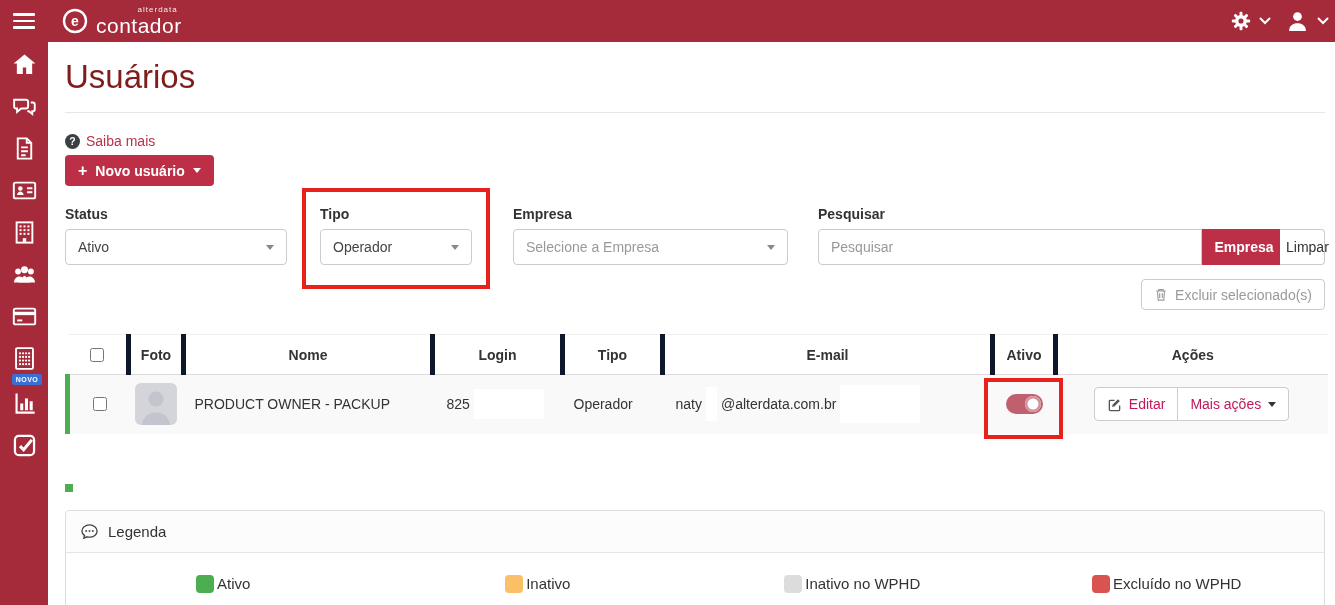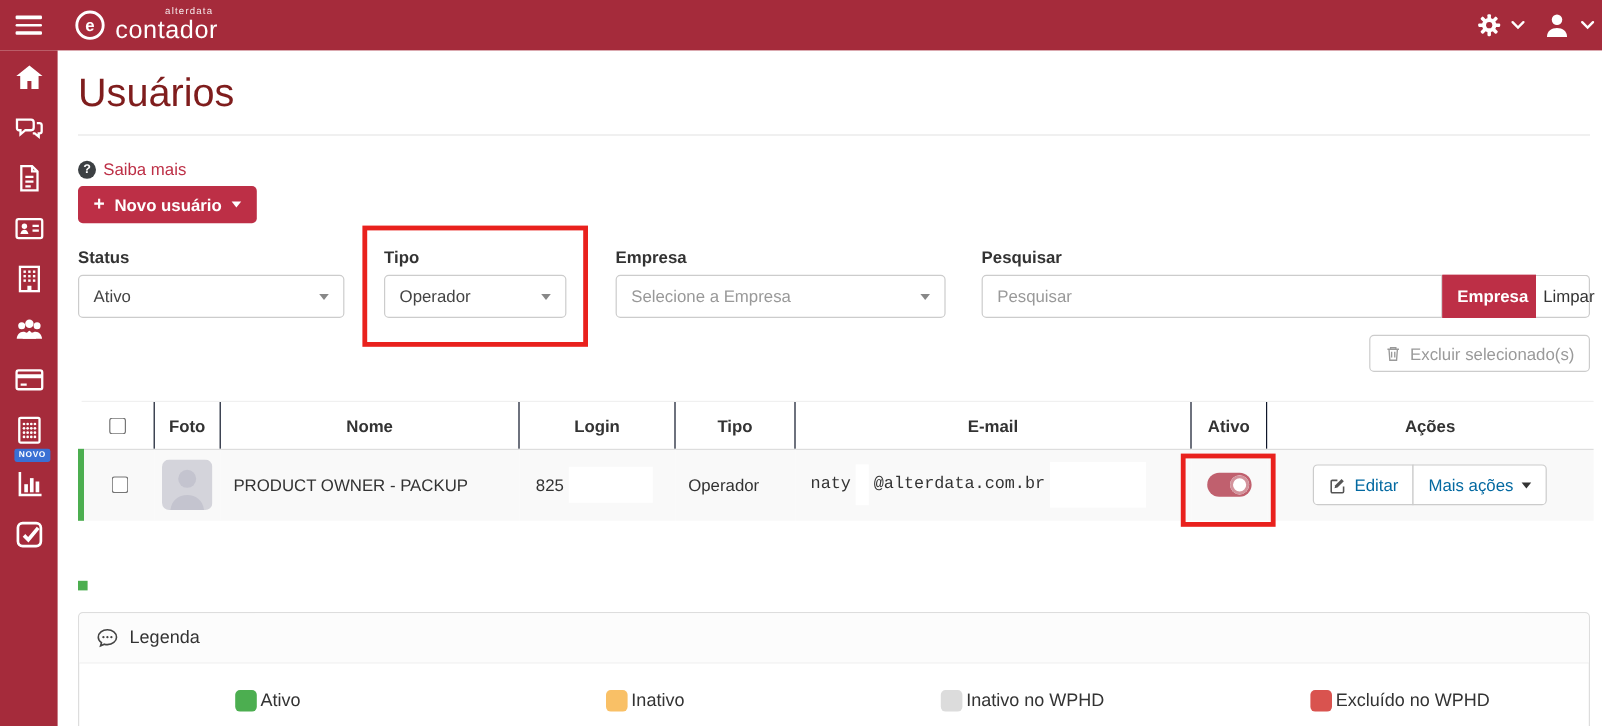--- a/index.html
+++ b/index.html
@@ -68,45 +68,45 @@
                 border-radius:0 4px 4px 0; font-size:14px; color:#333; cursor:pointer; font-family:inherit; }
 
   .excluir-row { display:flex; justify-content:flex-end; margin-top:14px; }
   .btn-excluir { height:31px; background:#fff; border:1px solid #ccc; border-radius:4px; color:#9a9a9a;
                  font-size:14px; display:flex; align-items:center; gap:7px; padding:0 12px; cursor:pointer; font-family:inherit; }
 
   
   .users-table { margin-top:24px; width:1260px; border-collapse:collapse; table-layout:fixed; }
   .users-table th { height:40px; font-size:14px; font-weight:700; color:#333; text-align:center;
                     border-bottom:1px solid #ddd; border-top:1px solid #f0f0f0; background:#fff; }
-  .users-table th + th { border-left:1px solid #0f172a; }
+  .users-table th + th { border-left:5px solid #0f172a; }
   .data-row { background:#f9f9f9; height:59px; }
   .users-table td { font-size:14px; color:#333; vertical-align:middle; }
   .cell-check { text-align:center; }
   .cell-check.row-first { border-left:5px solid #4cae50; }
   input[type="checkbox"] { width:14px; height:14px; cursor:pointer; }
   .cell-foto { text-align:center; }
   .avatar { width:42px; height:42px; display:inline-block; vertical-align:middle; }
   .cell-nome { padding-left:11px; }
   .cell-login .wrap, .cell-email .wrap { display:flex; align-items:center; gap:4px; }
   .cell-login .wrap { padding-left:13px; }
-  .cell-email .wrap { padding-left:12px;font-family:Liberation Mono, monospace; }
+  .cell-email .wrap { padding-left:12px; }
   .redact { background:#fff; display:inline-block; }
   .redact.r1 { width:70px; height:30px; }
   .redact.r2 { width:11px; height:34px; }
   .redact.r3 { width:80px; height:38px; }
   .cell-tipo { padding-left:11px; }
   .cell-ativo { text-align:center; }
   .toggle { width:37px; height:20px; border-radius:10px; background:#c0606e; position:relative;
             display:inline-block; border:none; cursor:pointer; vertical-align:middle; }
   .toggle .knob { position:absolute; right:2px; top:2px; width:16px; height:16px; border-radius:50%;
                   background:#fff; box-shadow:inset 0 0 0 2.5px #d3939c; }
   .cell-acoes { text-align:center; }
   .btn-group { display:inline-flex; }
-  .btn { height:34px; border:1px solid #ccc; background:#fff; color:#0369a1; font-size:14px;
+  .btn { height:34px; border:1px solid #ccc; background:#fff; color:#be185d; font-size:14px;
          display:inline-flex; align-items:center; gap:7px; padding:0 12px; cursor:pointer; font-family:inherit; }
   .btn-editar { border-radius:4px 0 0 4px; }
   .btn-mais { border-radius:0 4px 4px 0; margin-left:-1px; }
 
   
   .green-marker { width:8px; height:8px; background:#4cae50; margin-top:50px; }
   .legend-panel { margin-top:18px; width:1260px; border:1px solid #ddd; border-radius:4px; }
   .legend-header { padding:11px 14px; border-bottom:1px solid #e5e5e5; display:flex; align-items:center;
                    gap:9px; font-size:15px; color:#333; background:#fcfcfc; border-radius:4px 4px 0 0; }
   .legend-body { display:flex; padding:22px 0 30px; }

